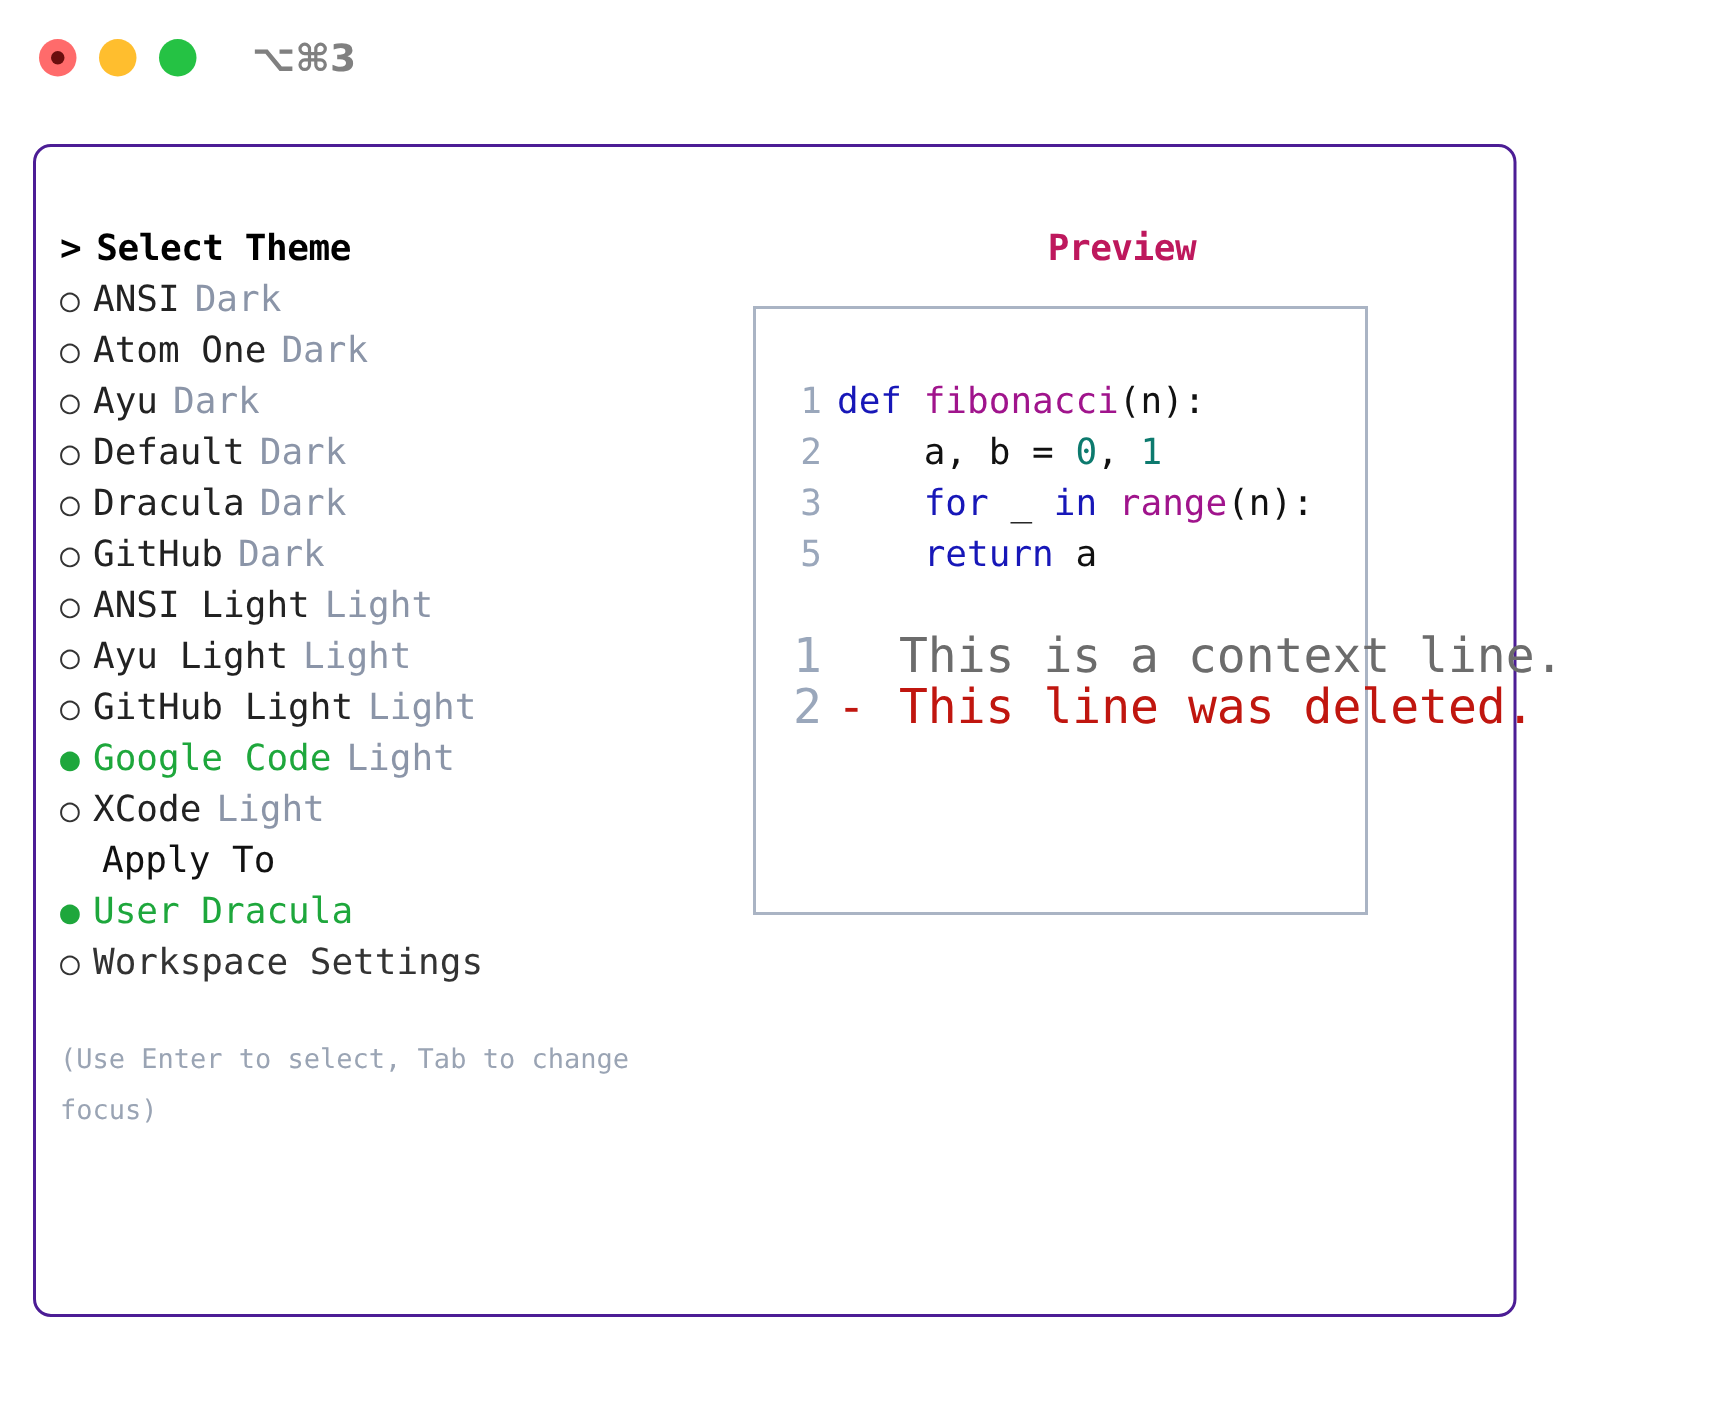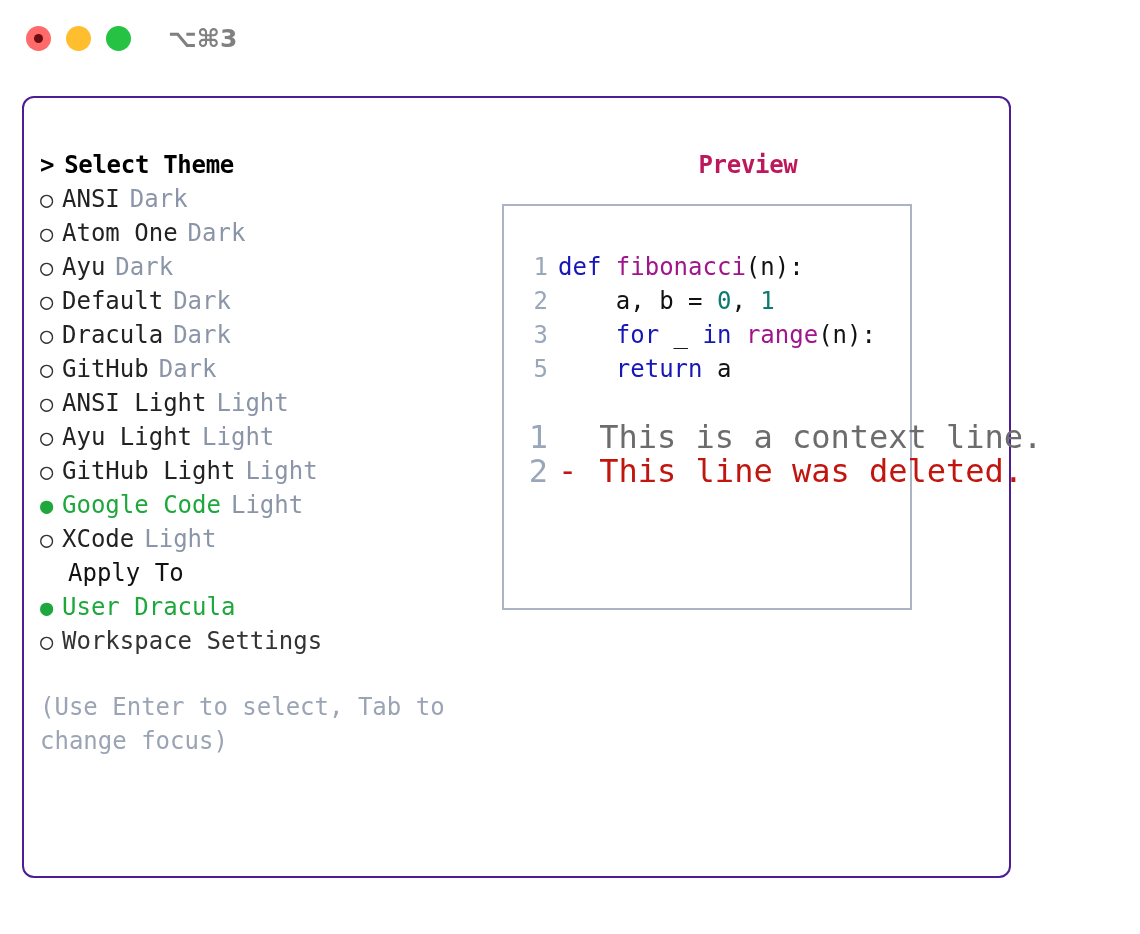--- a/index.html
+++ b/index.html
@@ -123,21 +123,21 @@
     text-align: left;
     color: #333333;
     font-size: 22px;
   }
   .apply-row.selected .bullet { color: #1ea73c; }
   .apply-row .apply-label { color: #333333; }
   .apply-row.selected .apply-label { color: #1ea73c; }
 
   #keyboard-hint {
     margin-top: 32px;
-    font-size: 24px;
+    font-size: 18px;
     line-height: 34px;
     color: #9aa4b4;
     width: 412px;
   }
 
   
   #preview-column {
     position: absolute;
     left: 478px; top: 50px;
     width: 492px;

